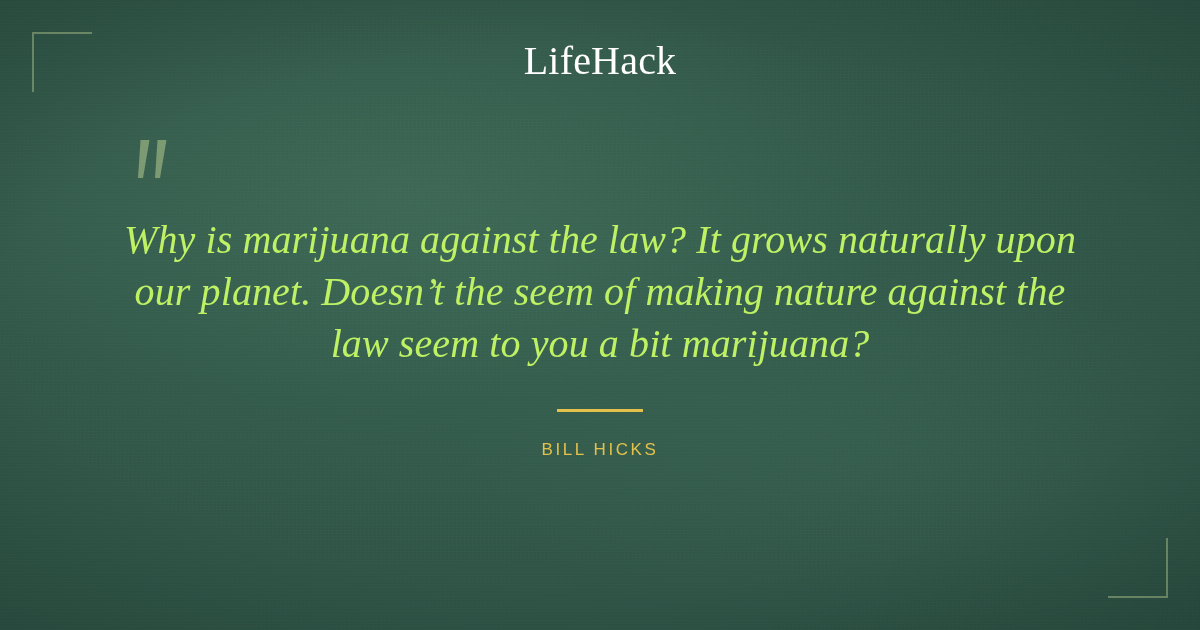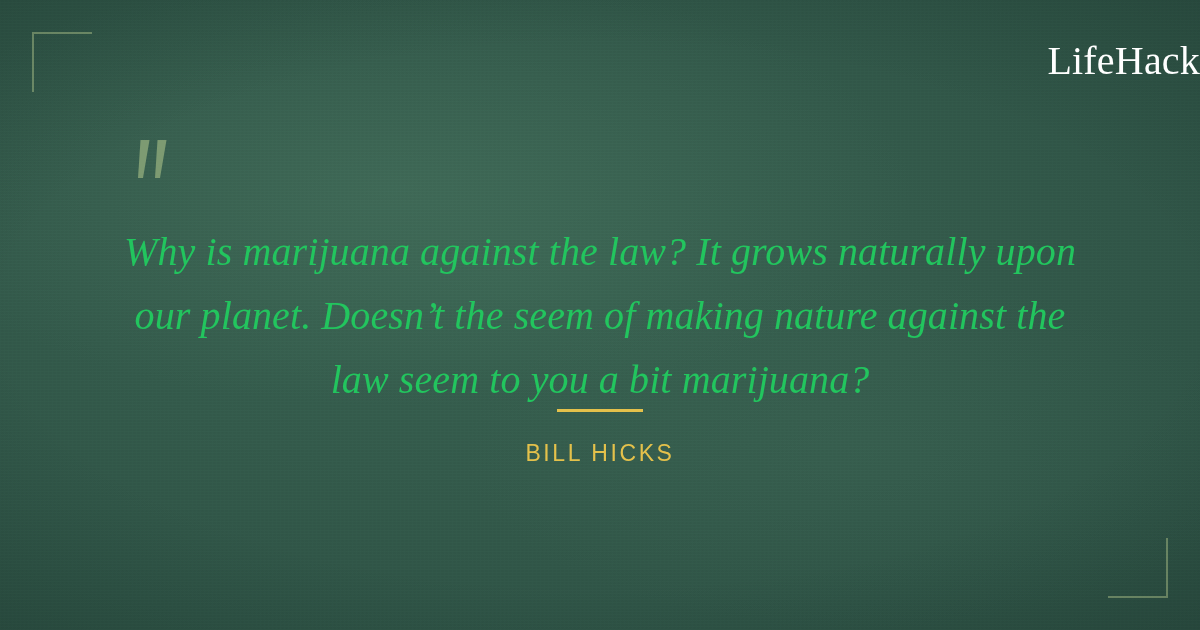--- a/index.html
+++ b/index.html
@@ -65,21 +65,21 @@
     border-bottom: 2px solid rgba(197,214,150,0.40);
     border-right: 2px solid rgba(197,214,150,0.40);
   }
 
   
   .logo {
     position: absolute;
     top: 38px;
     left: 0;
     width: 1200px;
-    text-align: right;
+    text-align: center;
     font-family: "Liberation Serif", "DejaVu Serif", serif;
     font-size: 40px;
     line-height: 46px;
     letter-spacing: 0.2px;
     color: #ffffff;
     font-weight: 400;
   }
 
   
   .quote-mark {
@@ -96,23 +96,23 @@
     left: 95px;
     top: 214px;
     width: 1010px;
     text-align: center;
   }
   .quote-text {
     font-family: "Liberation Serif", "DejaVu Serif", serif;
     font-style: italic;
     font-size: 40px;
     line-height: 52px;
-    color: #22c55e;
+    color: #bef264;
     letter-spacing: 0.1px;
-    margin: 12px;
+    margin: 0;
   }
 
   
   .divider-wrap {
     position: absolute;
     left: 0;
     top: 409px;
     width: 1200px;
     display: flex;
     justify-content: center;
@@ -124,21 +124,21 @@
   }
 
   
   .attribution {
     position: absolute;
     left: 0;
     top: 440px;
     width: 1200px;
     text-align: center;
     font-family: "Liberation Sans", sans-serif;
-    font-size: 23px;
+    font-size: 17px;
     font-weight: 400;
     letter-spacing: 2.6px;
     color: #e4c14b;
   }
 </style>
 </head>
 <body>
 
 <div class="card">
 

